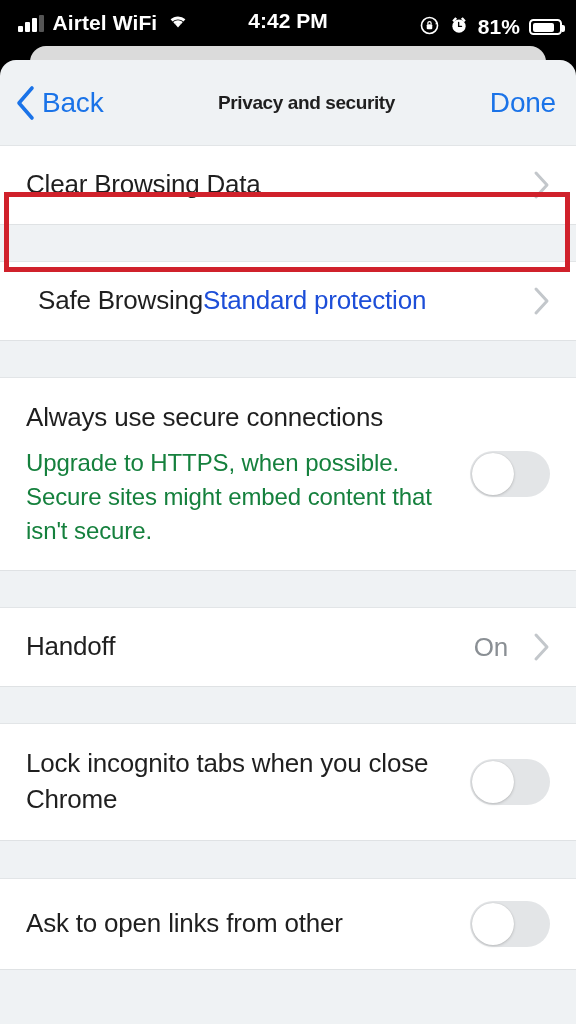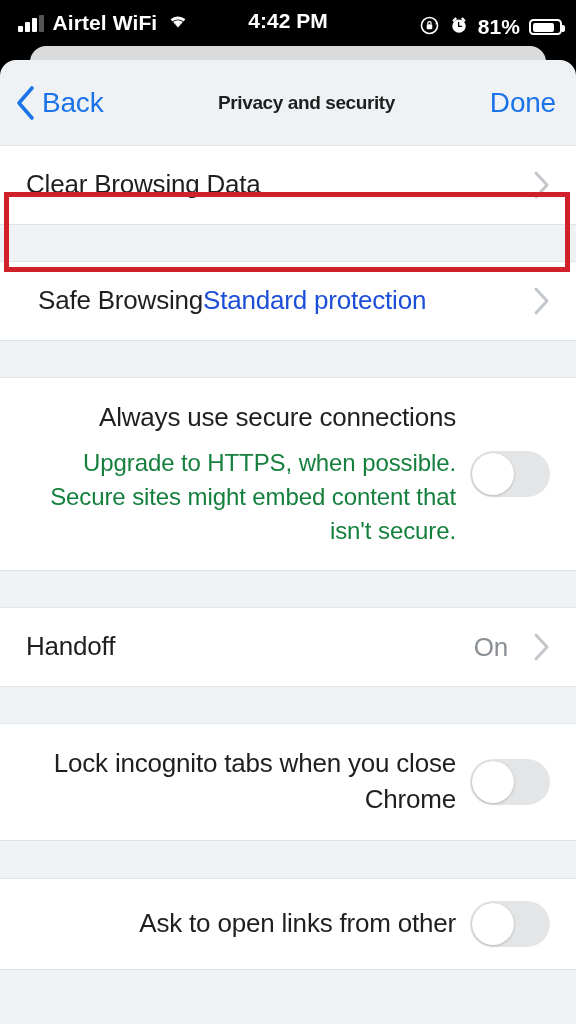--- a/index.html
+++ b/index.html
@@ -137,21 +137,21 @@
     cursor:pointer;
   }
   .toggle .knob {
     position:absolute; top:2px; left:2px;
     width:42px; height:42px; border-radius:50%;
     background:#fff;
     box-shadow:0 1px 3px rgba(0,0,0,.18), 0 0 1px rgba(0,0,0,.15);
   }
 
   
-  .row.tall { min-height:auto; padding-top:22px; padding-bottom:22px;text-align:right; }
+  .row.tall { min-height:auto; padding-top:22px; padding-bottom:22px; }
 
   
   .highlight {
     position:absolute; left:4px; top:192px;
     width:566px; height:80px;
     border:5px solid #d0212b;
     pointer-events:none;
     z-index:30;
   }
 </style>

